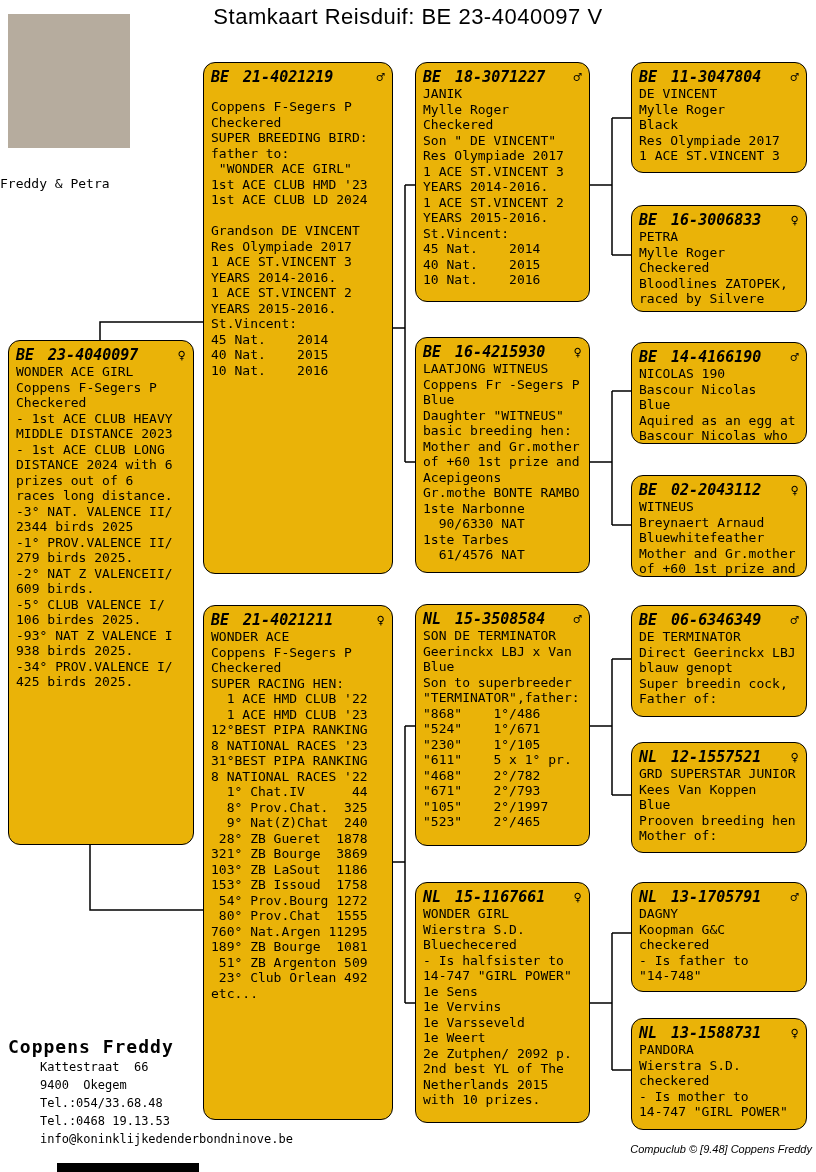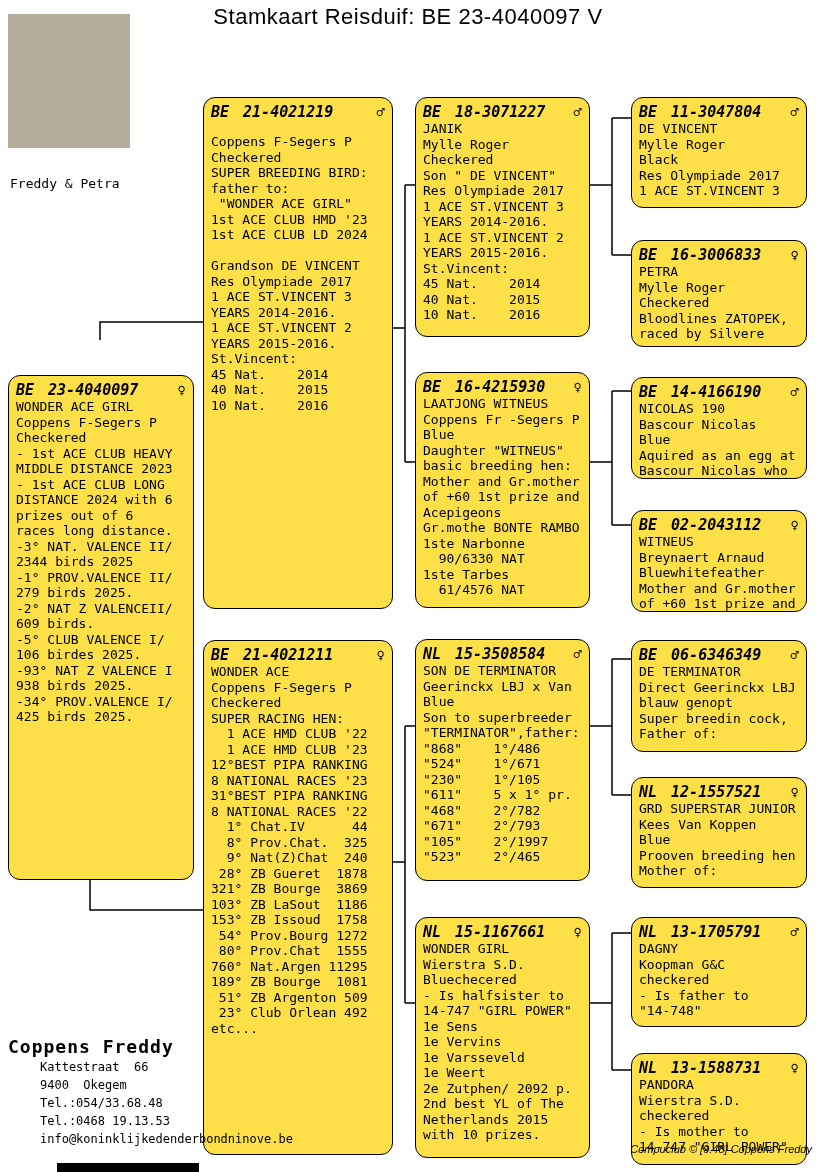--- a/index.html
+++ b/index.html
@@ -16,25 +16,25 @@
     position:absolute;left:8px;top:14px;width:122px;height:134px;
     background:
       radial-gradient(ellipse 15px 18px at 36% 40%, #c89a6e 98%, rgba(0,0,0,0) 100%),
       radial-gradient(ellipse 13px 16px at 66% 26%, #cfa078 98%, rgba(0,0,0,0) 100%),
       radial-gradient(ellipse 24px 16px at 70% 16%, #6b5d4c 98%, rgba(0,0,0,0) 100%),
       radial-gradient(ellipse 48px 42px at 32% 88%, #2a2622 98%, rgba(0,0,0,0) 100%),
       radial-gradient(ellipse 42px 50px at 74% 70%, #3a342e 98%, rgba(0,0,0,0) 100%),
       linear-gradient(135deg,#d8d2c6 0%,#b3a globally 40%,#a79d8f 60%,#8a8173 100%);
     background-color:#b6ac9e;
   }
-  .photo-caption{position:absolute;left:10px;top:176px;font-size:13px;}
+  .photo-caption{position:absolute;left:0;top:176px;font-size:13px;}
   .connectors{position:absolute;left:0;top:0;pointer-events:none;}
   .box{
-    position:absolute;box-sizing:border-box;background:#fde047;
-    border:1.5px solid #000;border-radius:12px;padding:5px 7px;margin-top:35px;
+    position:absolute;box-sizing:border-box;background:#eab308;
+    border:1.5px solid #000;border-radius:12px;padding:5px 7px;
   }
   .ring{display:flex;align-items:baseline;font-weight:bold;font-style:italic;font-size:15px;height:18px;white-space:pre;}
   .ring .country{margin-right:14px;}
   .ring .sex{margin-left:auto;font-style:normal;font-weight:normal;font-size:14px;line-height:14px;}
   .bname,.owner{font-weight:normal;font-size:13px;line-height:15.5px;white-space:pre;}
   .gap-top{margin-top:13px;}
   .line{font-size:13px;line-height:15.5px;min-height:15.5px;white-space:pre;}
   .contact{position:absolute;left:8px;top:1036px;}
   .contact-name{font-size:18px;font-weight:bold;line-height:22px;letter-spacing:1px;}
   .contact-line{font-size:12px;line-height:18px;white-space:pre;padding-left:32px;}

